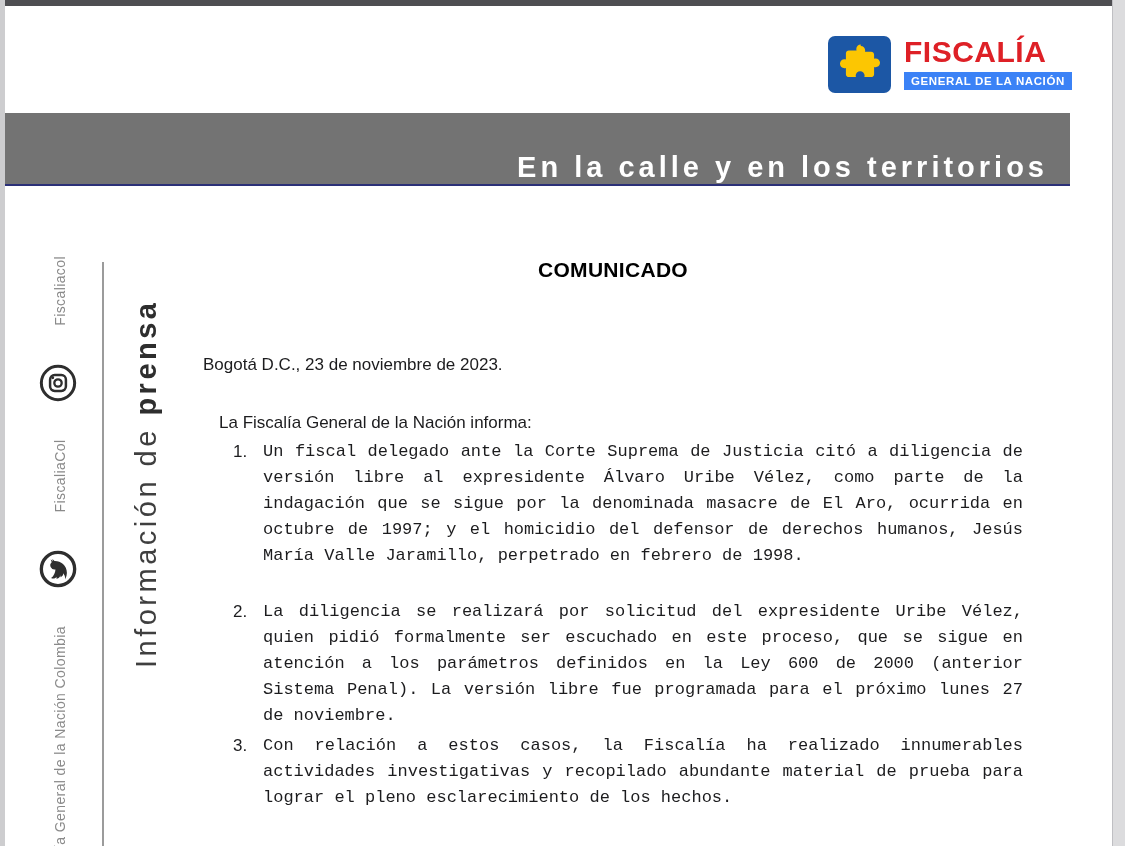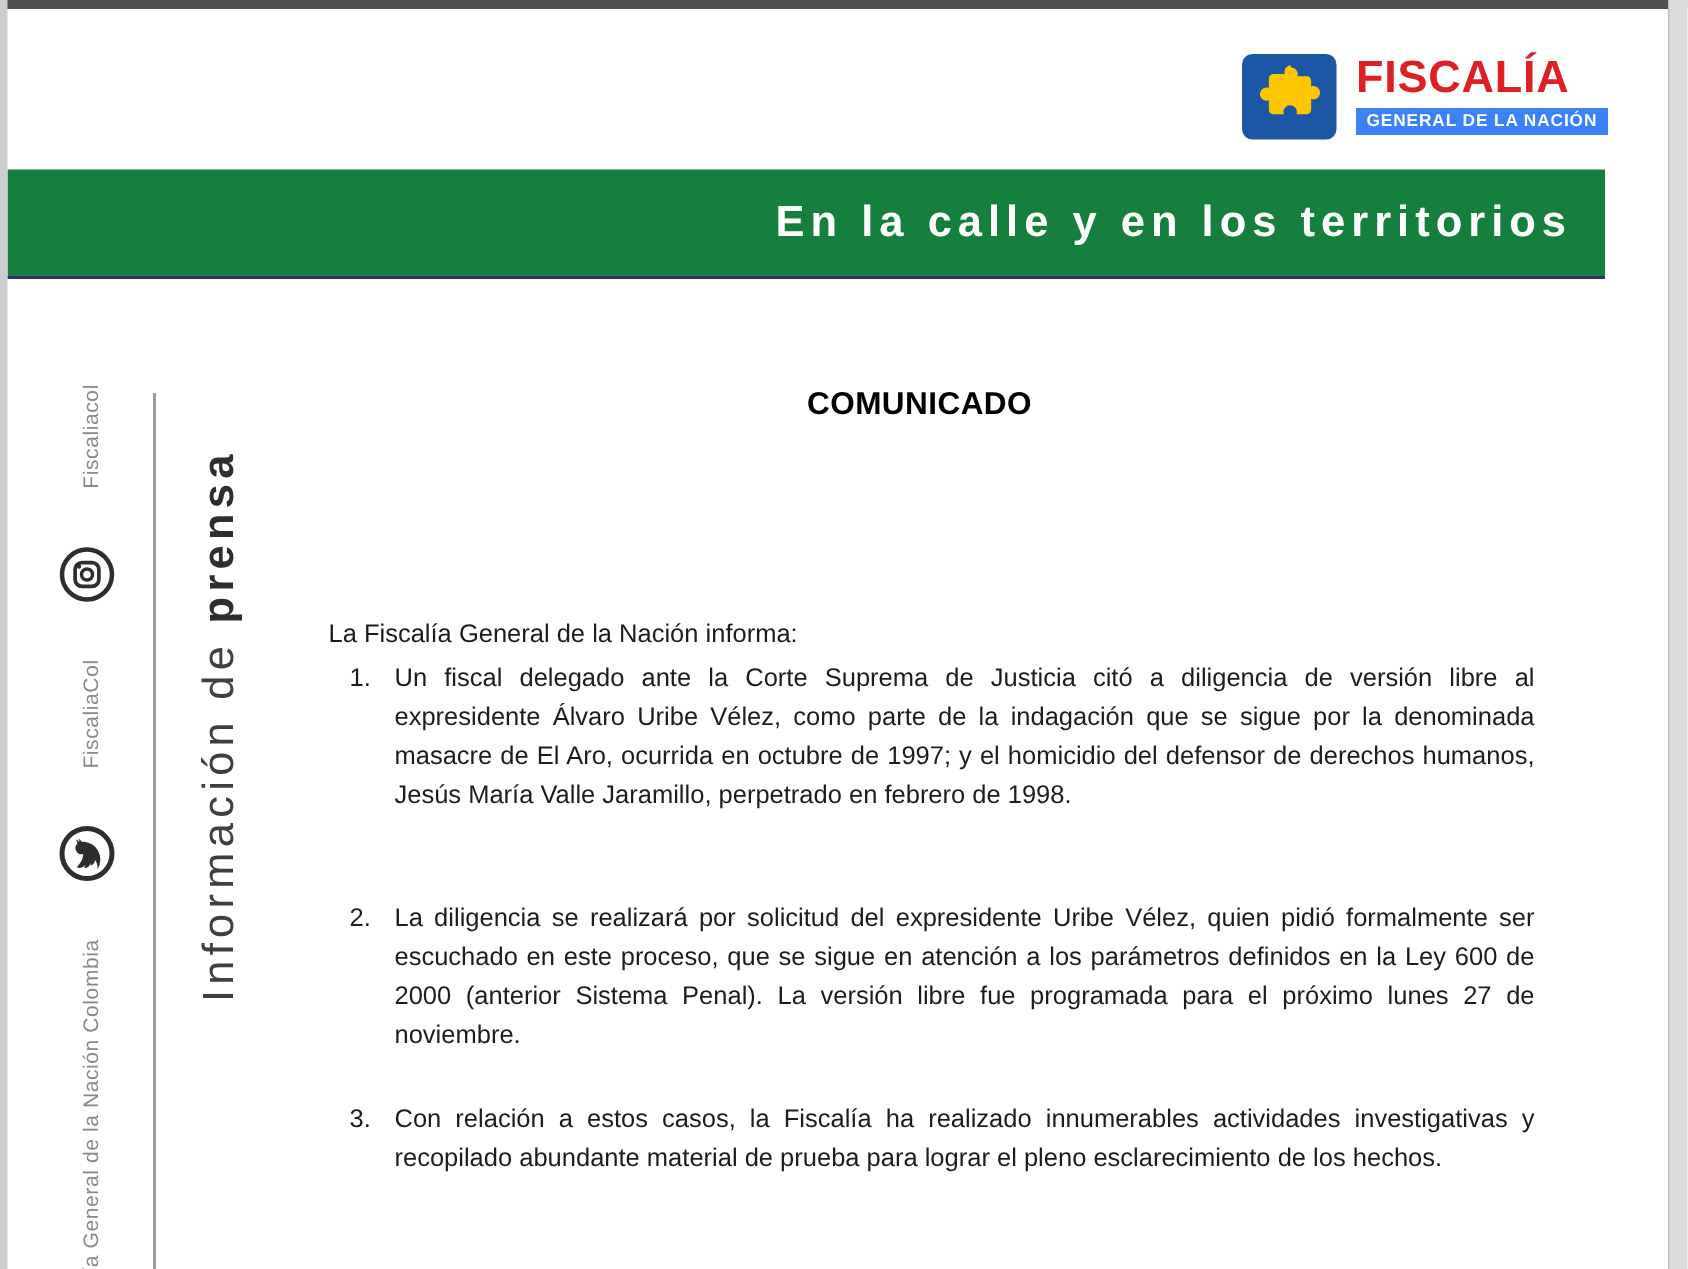--- a/index.html
+++ b/index.html
@@ -13,22 +13,22 @@
   .edge-right{position:absolute;top:0;right:0;bottom:0;width:12px;background:#dcdcde;border-left:1px solid #bfbfc3;z-index:5;}
 
   
   .logo{position:absolute;top:36px;left:828px;display:flex;align-items:flex-start;gap:13px;}
   .logo-square{width:63px;height:57px;background:#1c57a5;border-radius:7px;display:flex;align-items:center;justify-content:center;}
   .logo-textcol{display:flex;flex-direction:column;}
   .logo-name{font-size:30px;font-weight:bold;color:#de2026;letter-spacing:.5px;line-height:32px;}
   .logo-sub{margin-top:4px;background:#3b82f6;color:#fff;font-size:11.5px;font-weight:bold;letter-spacing:.6px;padding:3px 7px;text-align:center;white-space:nowrap;}
 
   
-  .banner{position:absolute;top:113px;left:5px;width:1065px;height:73px;background:#15803d;
-    display:flex;align-items:center;justify-content:flex-end;padding-right:22px;box-sizing:border-box;
+  .banner{position:absolute;top:113px;left:5px;width:1065px;height:73px;background:#737373;
+    display:flex;align-items:flex-end;justify-content:flex-end;padding-right:22px;box-sizing:border-box;
     border-bottom:2px solid #2b3077;}
   .banner-text{color:#ffffff;font-size:29px;font-weight:600;letter-spacing:4px;white-space:nowrap;}
 
   
   .vline{position:absolute;left:102px;top:262px;width:2px;height:584px;background:#9b9b9b;}
   .press{
     position:absolute;left:126px;top:668px;width:412px;
     transform:rotate(-90deg);transform-origin:0 0;
     white-space:nowrap;font-size:29px;color:#3f3f3f;letter-spacing:3.5px;line-height:40px;
   }
@@ -43,21 +43,21 @@
 
   
   .doc{position:absolute;left:203px;top:0;width:820px;height:846px;color:#1c1c1e;}
   .doc-title{position:absolute;top:258px;left:0;width:100%;text-align:center;
     font-size:21px;font-weight:bold;color:#000;letter-spacing:.3px;margin:0;}
   .dateline{position:absolute;top:355px;left:0;margin:0;font-size:17px;}
   .intro{position:absolute;top:397px;left:0;margin:16px;font-size:17px;}
   .item{position:absolute;left:0;width:100%;padding-left:30px;box-sizing:border-box;
     display:flex;font-size:17px;line-height:26px;}
   .item .num{width:30px;flex:none;}
-  .item .txt{flex:1;text-align:justify;}
+  .item .txt{flex:1;text-align:justify;font-family:Liberation Mono, monospace;}
   .i1{top:439px;} .i2{top:599px;} .i3{top:733px;}
 </style>
 </head>
 <body>
 
 <div id="stage">
 
   <div class="edge-top"></div>
 
   <div class="logo">
@@ -101,20 +101,21 @@
   </div>
 
   <div class="vline"></div>
 
   <div class="press">
     <span>Información de </span><b>prensa</b>
   </div>
 
   <div class="doc">
     <h1 class="doc-title">COMUNICADO</h1>
+    <p class="dateline">Bogotá D.C., 23 de noviembre de 2023.</p>
     <p class="intro">La Fiscalía General de la Nación informa:</p>
 
     <div class="item i1">
       <span class="num">1.</span>
       <div class="txt">Un fiscal delegado ante la Corte Suprema de Justicia citó a diligencia de versión libre al expresidente Álvaro Uribe Vélez, como parte de la indagación que se sigue por la denominada masacre de El Aro, ocurrida en octubre de 1997; y el homicidio del defensor de derechos humanos, Jesús María Valle Jaramillo, perpetrado en febrero de 1998.</div>
     </div>
     <div class="item i2">
       <span class="num">2.</span>
       <div class="txt">La diligencia se realizará por solicitud del expresidente Uribe Vélez, quien pidió formalmente ser escuchado en este proceso, que se sigue en atención a los parámetros definidos en la Ley 600 de 2000 (anterior Sistema Penal). La versión libre fue programada para el próximo lunes 27 de noviembre.</div>
     </div>

